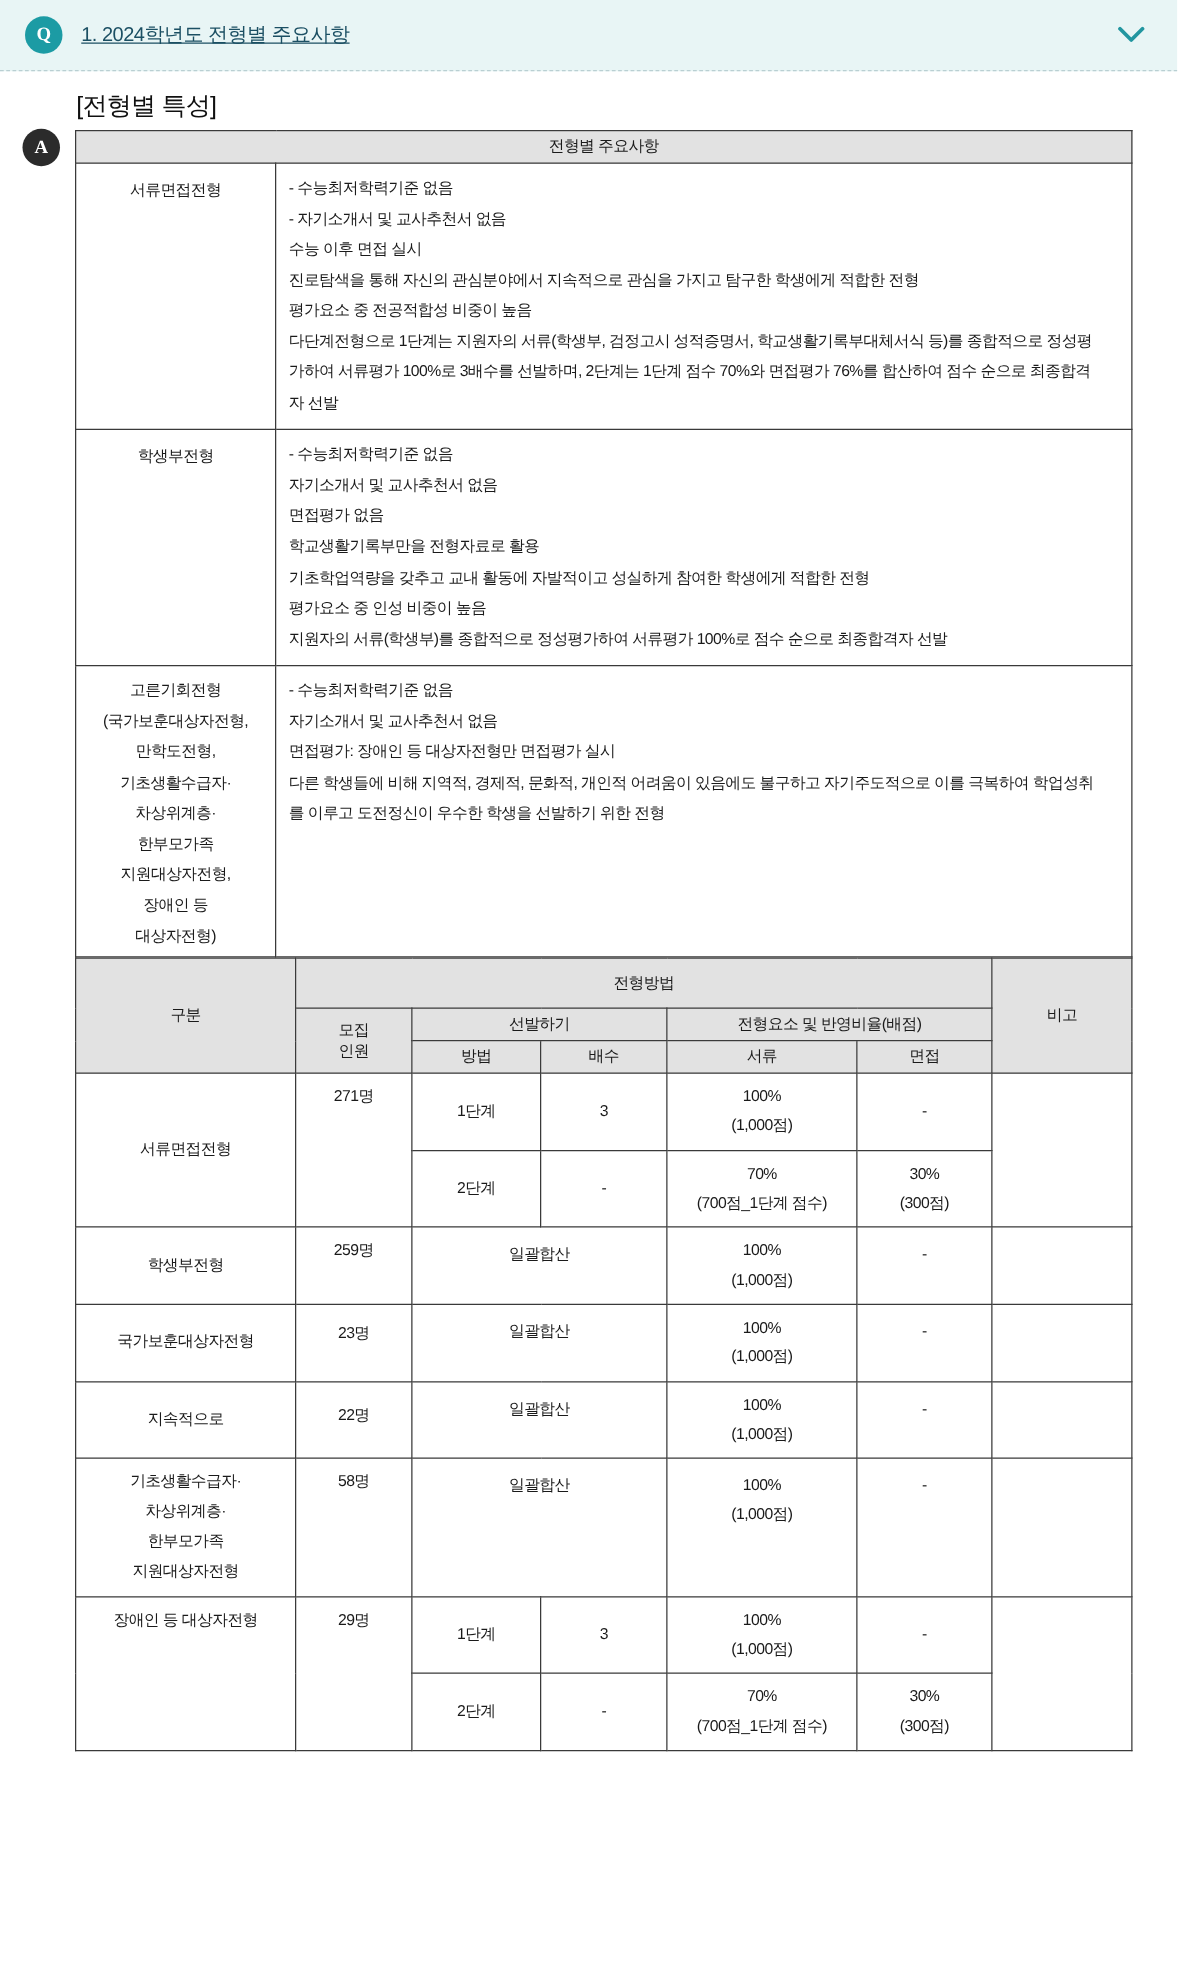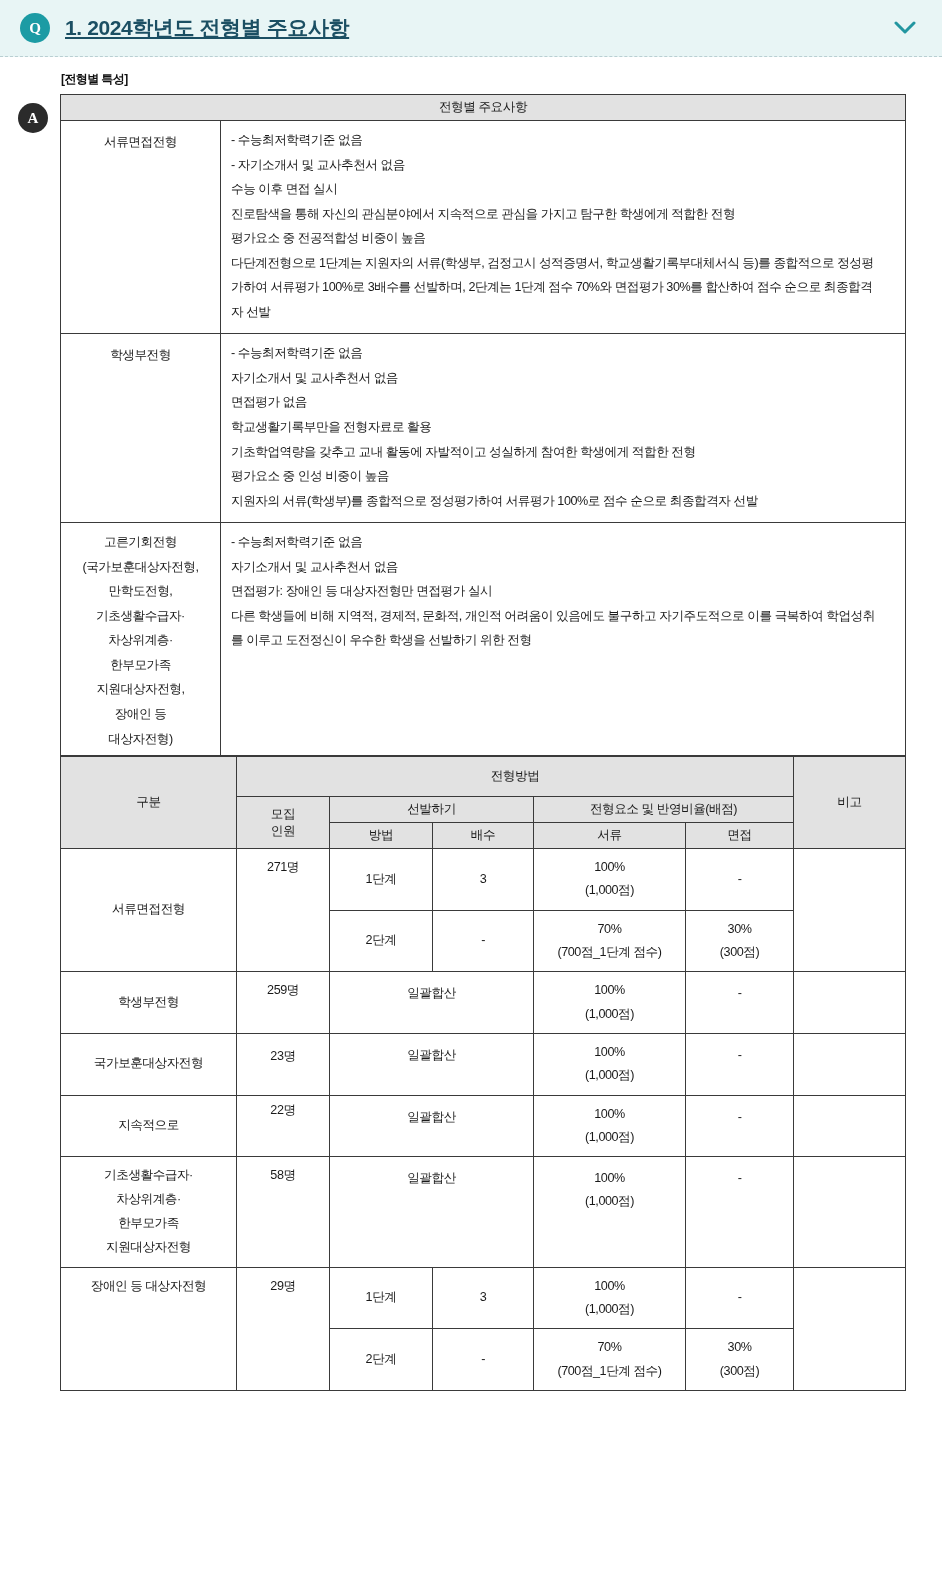--- a/index.html
+++ b/index.html
@@ -36,22 +36,22 @@
     align-items: center;
     justify-content: center;
     color: #ffffff;
     font-weight: bold;
     font-size: 15px;
     font-family: "Liberation Serif", serif;
   }
   .badge-q { background: #1c9ba4; }
   .q-title {
     margin-left: 15px;
-    font-size: 21px;
-    font-weight: bold;
+    font-size: 16px;
+    font-weight: normal;
     color: #1b4f63;
     text-decoration: underline;
     letter-spacing: -0.4px;
     cursor: pointer;
   }
   .chevron {
     position: absolute;
     right: 24px;
     top: 50%;
     transform: translateY(-50%);
@@ -69,22 +69,22 @@
     padding: 14px 36px 0 60px;
   }
   .badge-a {
     background: #2b2b2b;
     position: absolute;
     left: 18px;
     top: 46px;
   }
 
   .section-title {
-    font-size: 12px;
-    font-weight: bold;
+    font-size: 20px;
+    font-weight: normal;
     color: #101010;
     letter-spacing: -0.6px;
     margin: 0 0 6px 1px;
   }
   .section-title.second { margin-top: 26px; }
 
   
   table {
     border-collapse: collapse;
     width: 100%;
@@ -165,21 +165,21 @@
       </thead>
       <tbody>
         <tr>
           <td class="cat"><span>서류면접전형</span></td>
           <td class="desc">
             <div class="ln">- 수능최저학력기준 없음</div>
             <div class="ln">- 자기소개서 및 교사추천서 없음</div>
             <div class="ln">수능 이후 면접 실시</div>
             <div class="ln">진로탐색을 통해 자신의 관심분야에서 지속적으로 관심을 가지고 탐구한 학생에게 적합한 전형</div>
             <div class="ln">평가요소 중 전공적합성 비중이 높음</div>
-            <div class="ln">다단계전형으로 1단계는 지원자의 서류(학생부, 검정고시 성적증명서, 학교생활기록부대체서식 등)를 종합적으로 정성평가하여 서류평가 100%로 3배수를 선발하며, 2단계는 1단계 점수 70%와 면접평가 30%를 합산하여 점수 순으로 최종합격자 선발</div>
+            <div class="ln">다단계전형으로 1단계는 지원자의 서류(학생부, 검정고시 성적증명서, 학교생활기록부대체서식 등)를 종합적으로 정성평가하여 서류평가 100%로 3배수를 선발하며, 2단계는 1단계 점수 70%와 면접평가 76%를 합산하여 점수 순으로 최종합격자 선발</div>
           </td>
         </tr>
         <tr>
           <td class="cat"><span>학생부전형</span></td>
           <td class="desc">
             <div class="ln">- 수능최저학력기준 없음</div>
             <div class="ln">자기소개서 및 교사추천서 없음</div>
             <div class="ln">면접평가 없음</div>
             <div class="ln">학교생활기록부만을 전형자료로 활용</div>
             <div class="ln">기초학업역량을 갖추고 교내 활동에 자발적이고 성실하게 참여한 학생에게 적합한 전형</div>
@@ -259,21 +259,21 @@
           <td class="rowlabel">국가보훈대상자전형</td>
           <td style="vertical-align:top;padding-top:14px">23명</td>
           <td class="val2" colspan="2" style="vertical-align:top;padding-top:10px">일괄합산</td>
           <td class="val2">100%<br>(1,000점)</td>
           <td class="val2" style="vertical-align:top;padding-top:10px">-</td>
           <td></td>
         </tr>
 
         <tr>
           <td class="rowlabel">지속적으로</td>
-          <td style="vertical-align:top;padding-top:6px">22명</td>
+          <td style="vertical-align:top;padding-top:18px">22명</td>
           <td class="val2" colspan="2" style="vertical-align:top;padding-top:10px">일괄합산</td>
           <td class="val2">100%<br>(1,000점)</td>
           <td class="val2" style="vertical-align:top;padding-top:10px">-</td>
           <td></td>
         </tr>
 
         <tr>
           <td class="rowlabel" style="vertical-align:top">기초생활수급자·<br>차상위계층·<br>한부모가족<br>지원대상자전형</td>
           <td style="vertical-align:top;padding-top:10px">58명</td>
           <td class="val2" colspan="2" style="vertical-align:top;padding-top:10px">일괄합산</td>

